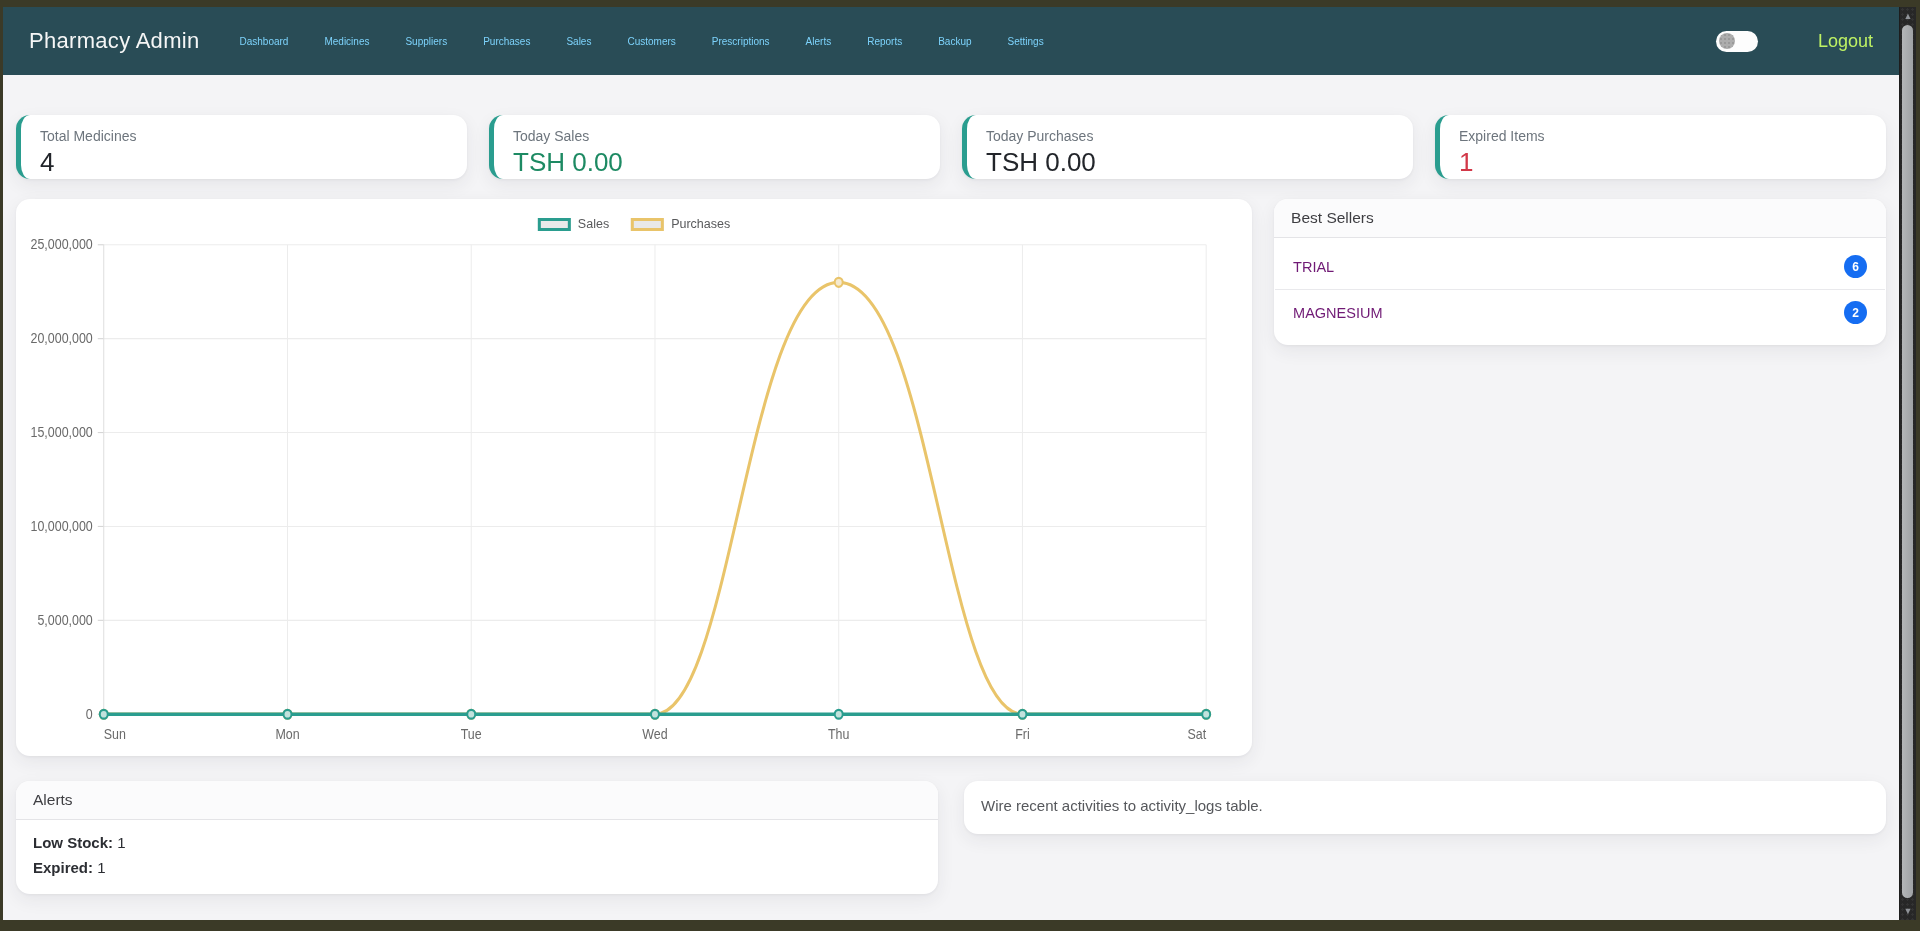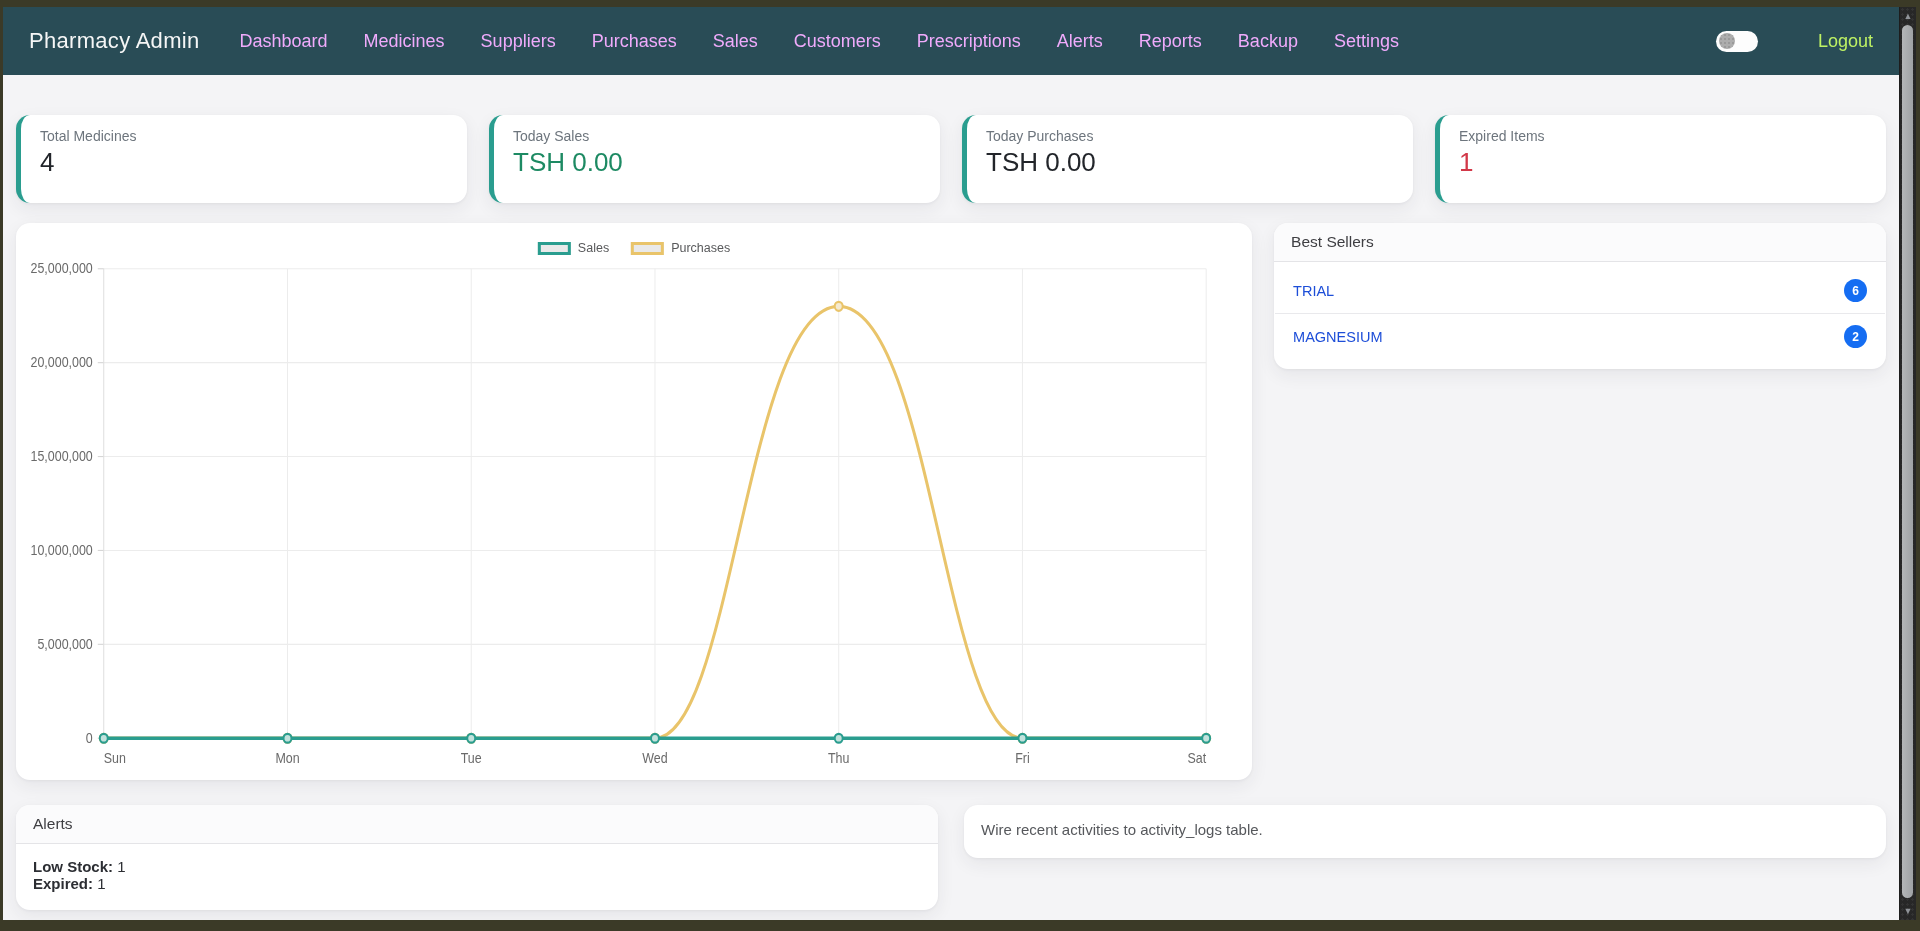--- a/index.html
+++ b/index.html
@@ -14,21 +14,21 @@
   }
   .app { flex:1; display:flex; flex-direction:column; overflow:hidden; background:#f4f4f6; }
 
   
   .navbar {
     height:68px; background:#294c56; display:flex; align-items:center;
     padding:0 26px; color:#f1f3f3; flex-shrink:0;
   }
   .brand { font-size:22px; font-weight:500; letter-spacing:.3px; margin-right:40px; color:#f5f6f6; cursor:pointer; }
   .nav-items { display:flex; align-items:center; gap:36px; list-style:none; }
-  .nav-item { font-size:18px; color:#f0abfc; cursor:pointer; white-space:nowrap; }
+  .nav-item { font-size:10px; color:#7dd3fc; cursor:pointer; white-space:nowrap; }
   .nav-right { margin-left:auto; display:flex; align-items:center; gap:60px; }
   .toggle {
     width:42px; height:21px; background:#fdfdfd; border-radius:11px; position:relative; cursor:pointer;
   }
   .toggle .knob {
     position:absolute; left:3px; top:2.5px; width:16px; height:16px; border-radius:50%;
     background:#adadad;
     background-image:radial-gradient(#9a9a9a 1px, transparent 1.2px);
     background-size:4px 4px;
   }
@@ -42,21 +42,21 @@
     box-shadow:0 6px 18px rgba(40,40,60,.07), 0 1px 3px rgba(40,40,60,.05);
   }
   .card-header {
     padding:10px 17px; background:#fbfbfc; border-bottom:1px solid #e4e4e7;
     border-radius:14px 14px 0 0; font-size:15.5px; color:#3e3e42;
   }
 
   
   .stats-row { display:flex; gap:22px; margin-top:40px; }
   .stat-card {
-    flex:1; height:88px; padding:13px 19px;
+    flex:1; height:64px; padding:13px 19px;
     border-left:5px solid #2a9d8f;
   }
   .stat-label { font-size:14px; color:#6d757d; }
   .stat-value { font-size:26px; margin-top:3px; color:#22252a; font-weight:500; }
   .stat-value.green { color:#1d8a63; }
   .stat-value.red   { color:#d23848; }
 
   
   .mid-row { display:flex; gap:22px; margin-top:20px; align-items:flex-start; }
   .chart-card { flex:2.02; height:557px; display:flex; flex-direction:column; }
@@ -68,33 +68,33 @@
   .legend-item { display:flex; align-items:center; gap:7px; font-size:12.5px; color:#58595b; }
   .legend-swatch { width:33px; height:13px; background:#e9e9e9; border:3px solid #000; }
   .chart-svg { width:100%; height:100%; display:block; }
 
   .sellers-card { flex:1; }
   .seller-row {
     display:flex; align-items:center; justify-content:space-between;
     padding:11px 18px 11px 18px; margin:0 1px;
   }
   .seller-row + .seller-row { border-top:1px solid #e9e9ec; }
-  .seller-name { font-size:14.5px; color:#1d4ed8;text-align:right; }
+  .seller-name { font-size:14.5px; color:#701a75;text-align:right; }
   .seller-badge {
     min-width:23px; height:23px; border-radius:12px; background:#156df2;
     color:#fff; font-size:12px; font-weight:bold;
     display:flex; align-items:center; justify-content:center; padding:0 6px;
   }
   .sellers-body { padding:6px 0 10px 0; }
 
   
   .bottom-row { display:flex; gap:26px; margin-top:25px; align-items:flex-start; }
   .alerts-card { flex:1; }
   .alerts-body { padding:14px 17px 18px 17px; }
-  .alert-line { font-size:15px; color:#2c2e33; }
+  .alert-line { font-size:15px; color:#2c2e33; margin-top:8px; }
   .alert-line:first-child { margin-top:0; }
   .alert-line b { font-weight:bold; }
   .recent-card { flex:1; }
   .recent-body { padding:16px 17px 20px 17px; font-size:15px; color:#56585c; }
 
   
   .scrollbar {
     width:17px; background:#272727; flex-shrink:0; position:relative;
     border-left:1px solid #1d1d1d;
     background-image:radial-gradient(#333 1px, transparent 1.2px);

